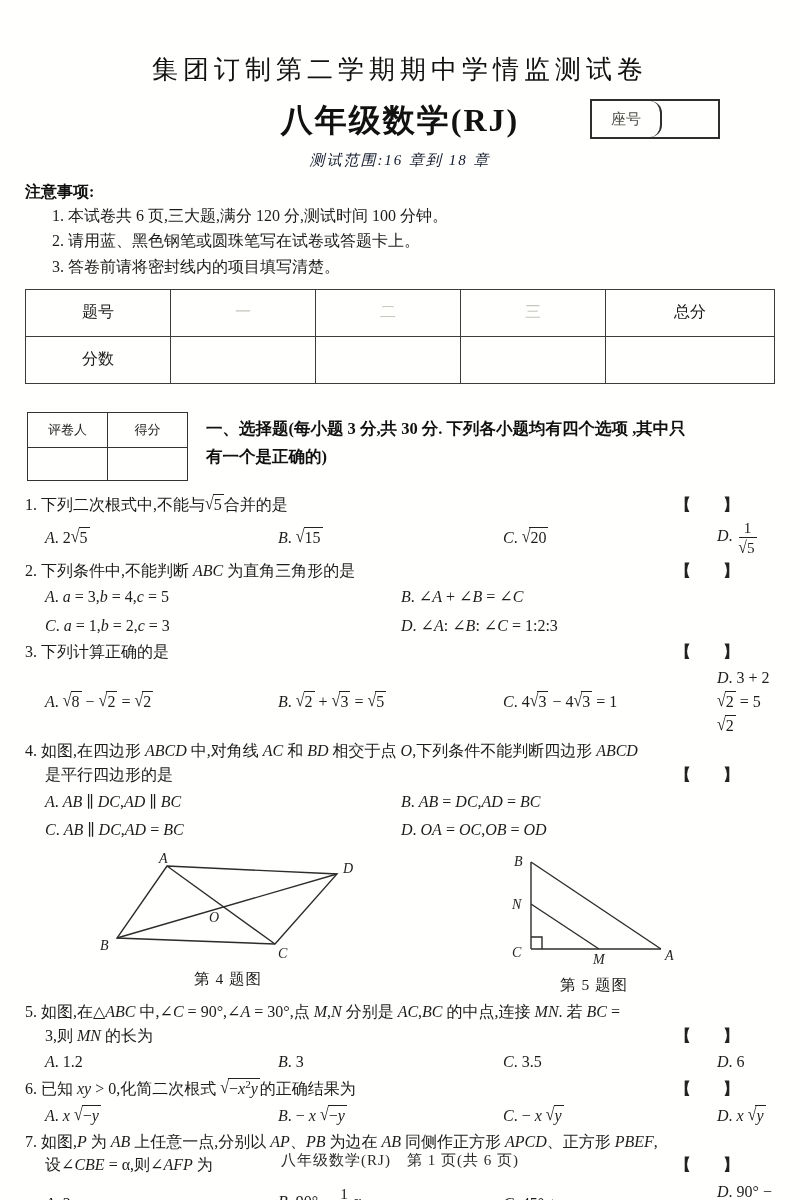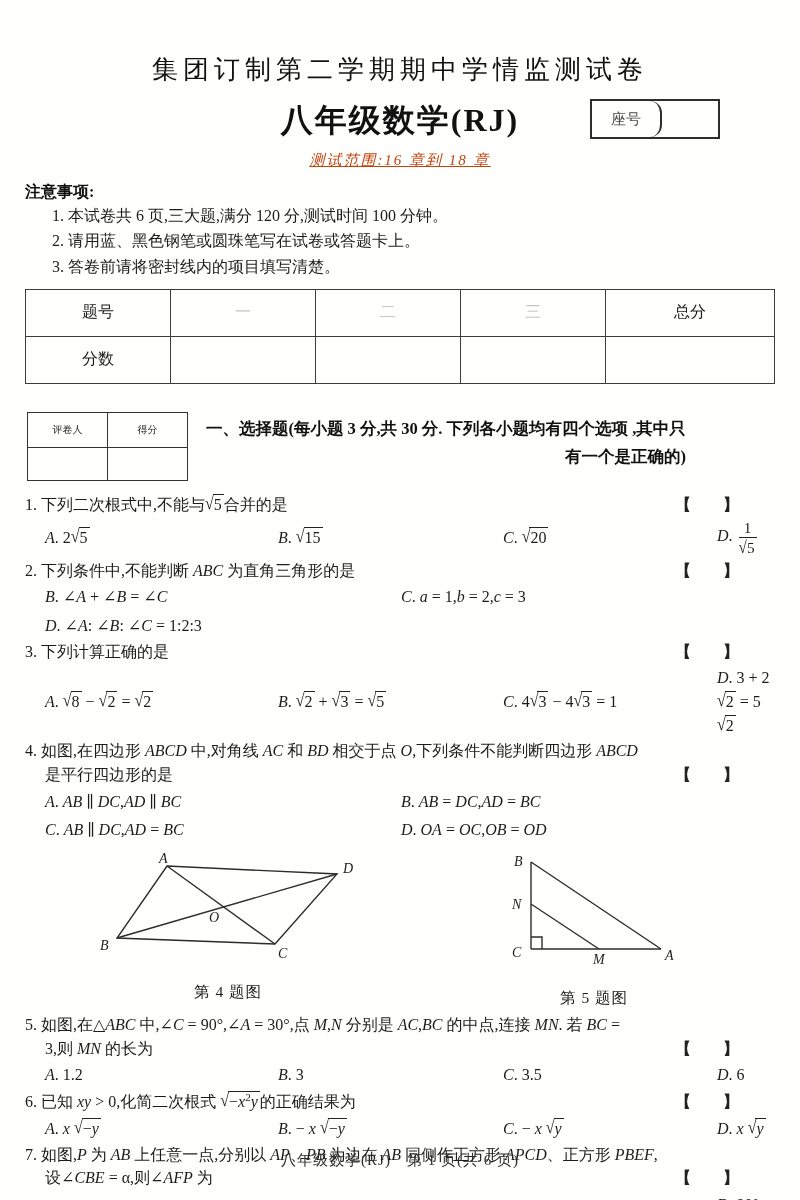--- a/index.html
+++ b/index.html
@@ -6,31 +6,31 @@
   body { background:#e8e8e6; font-family:"Liberation Serif","DejaVu Serif",serif; }
   .page { position:relative; width:800px; height:1200px; margin:0 auto; background:#fffffd;
           color:#1c1c1c; padding:0 25px; overflow:hidden; }
   .t1 { margin:52px 0 12px; text-align:center; font-size:26px; font-weight:normal; letter-spacing:5px; color:#111; }
   .t2row { position:relative; text-align:center; margin-bottom:8px; height:44px; }
   .t2 { font-size:32px; font-weight:bold; letter-spacing:2px; color:#111; display:inline-block; }
   .seat { position:absolute; right:55px; top:0; display:flex; border:2px solid #2e2e2c; height:40px; background:#fffffd; }
   .seat-label { width:70px; display:flex; align-items:center; justify-content:center;
                 font-size:15px; color:#4a4a46; border-right:2px solid #2e2e2c; font-weight:normal;border-radius:12px; }
   .seat-blank { width:56px; }
-  .scope { text-align:center; font-size:15px; color:#c2410c; font-style:italic; letter-spacing:2px; margin-bottom:12px;text-decoration:underline; }
+  .scope { text-align:center; font-size:15px; color:#0f172a; font-style:italic; letter-spacing:2px; margin-bottom:12px; }
   .notice-h { font-weight:bold; font-size:16px; color:#111; }
   .notice-item { padding-left:27px; font-size:16px; line-height:1.58; }
   table.score-table { width:100%; border-collapse:collapse; margin:10px 0 28px; }
   table.score-table td { border:1.7px solid #3c3c38; height:47px; text-align:center; font-size:16px; }
   .st-faint { color:#c7c7c0; font-size:13px; }
   .grader-row { display:flex; margin-bottom:12px; }
   table.grader { border-collapse:collapse; margin-left:2px; flex:none; align-self:flex-start; }
-  table.grader td { border:1.9px solid #333330; width:80px; height:35px; text-align:center; font-size:10px; }
+  table.grader td { border:1.9px solid #333330; width:80px; height:35px; text-align:center; font-size:13px; }
   table.grader tr:last-child td { height:33px; }
-  .sec-title { margin-left:18px; font-weight:bold; font-size:16.5px; line-height:1.7; padding-top:3px; color:#111;text-align:right; }
+  .sec-title { margin-left:18px; font-weight:bold; font-size:16.5px; line-height:1.7; padding-top:3px; color:#111; }
   .q { font-size:16px; line-height:1.48; }
   .q-line { display:flex; align-items:baseline; }
   .q-stem { flex:1; }
   .q-cont { padding-left:20px; flex:1; }
   .q-bracket { flex:none; margin-right:36px; font-weight:bold; color:#222; }
   .opts { padding-left:20px; margin:3px 0 2px; display:grid; align-items:center; }
   .opts4 { grid-template-columns:185px 177px 166px 1fr;gap:48px; }
   .opts2 { grid-template-columns:356px 1fr; row-gap:5px; }
   
   i { font-style:italic; }
@@ -40,21 +40,21 @@
   .fr { display:inline-flex; flex-direction:column; text-align:center; vertical-align:middle;
         line-height:1.12; margin:0 2px; font-size:0.95em; }
   .fr-n { border-bottom:1.2px solid #222; padding:0 3px 1px; }
   .fr-d { padding-top:1px; }
   sup { font-size:0.7em; }
   
   .figures { display:flex; margin:10px 0 4px; }
   .figwrap { text-align:center; }
   .fig4wrap { margin-left:72px; }
   .fig5wrap { margin-left:auto; margin-right:88px; }
-  .figcap { font-size:15.5px; margin-top:14px; letter-spacing:1px; }
+  .figcap { font-size:15.5px; margin-top:1px; letter-spacing:1px; }
   svg line, svg polygon, svg polyline { stroke:#2c2c2a; stroke-width:1.4; fill:none; }
   .flabel { font-family:"Liberation Serif","DejaVu Serif",serif; font-style:italic; font-size:14px; fill:#222; }
   .footer { position:absolute; bottom:30px; left:0; width:100%; text-align:center; font-size:15px; color:#2a2a28; letter-spacing:1px; }
 </style>
 </head>
 <body>
 
 <div class="page">
 
   <div class="t1">集团订制第二学期期中学情监测试卷</div>
@@ -136,20 +136,21 @@
           </span></span>
     </div>
   </div>
 
   <div class="q">
     <div class="q-line">
       <span class="q-stem">2. 下列条件中,不能判断 <i>ABC</i> 为直角三角形的是</span>
       <span class="q-bracket">【　　】</span>
     </div>
     <div class="opts opts2">
+      <span><i>A</i>. <i>a</i> = 3,<i>b</i> = 4,<i>c</i> = 5</span>
       <span><i>B</i>. ∠<i>A</i> + ∠<i>B</i> = ∠<i>C</i></span>
       <span><i>C</i>. <i>a</i> = 1,<i>b</i> = 2,<i>c</i> = 3</span>
       <span><i>D</i>. ∠<i>A</i>: ∠<i>B</i>: ∠<i>C</i> = 1:2:3</span>
     </div>
   </div>
 
   <div class="q">
     <div class="q-line">
       <span class="q-stem">3. 下列计算正确的是</span>
       <span class="q-bracket">【　　】</span>

